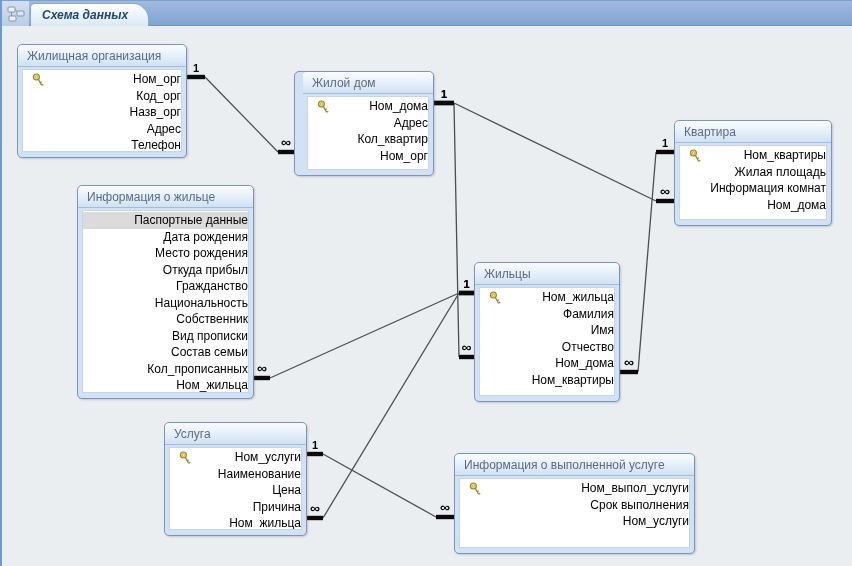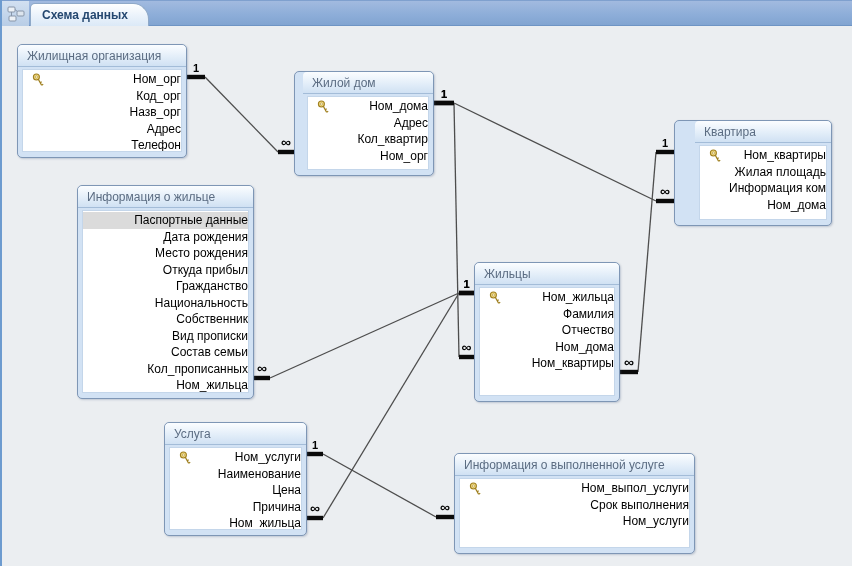--- a/index.html
+++ b/index.html
@@ -27,21 +27,21 @@
     display:flex;align-items:center;justify-content:center;
   }
   .tab{
     position:absolute;left:28px;top:2px;height:23px;
     padding:0 20px 0 11px;
     background:linear-gradient(180deg,#FEFFFF 0%,#ECF3FB 50%,#DBE9F7 100%);
     border:1px solid #8FA9C8;border-bottom:none;
     border-radius:5px 16px 0 0;
     display:flex;align-items:center;
     font-size:12px;font-weight:bold;color:#24476F;
-    box-sizing:border-box;cursor:default;
+    box-sizing:border-box;cursor:default;font-style:italic;
   }
   .canvas{position:absolute;left:0;top:0;right:0;bottom:0;}
   #connectors{position:absolute;left:0;top:0;width:852px;height:566px;z-index:1;}
   .rel-line{stroke:#4D4D4D;stroke-width:1.3;fill:none;}
   .rel-stub{fill:#0A0A0A;}
   .rel-card{fill:#000;font-weight:bold;font-family:"Liberation Sans",sans-serif;}
   .rel-card.one{font-size:11px;}
   .rel-card.many{font-size:14px;}
   .table-box{
     position:absolute;z-index:2;box-sizing:border-box;
@@ -143,21 +143,21 @@
           <div class="field-row"><span class="key-icon"><svg viewBox="0 0 12 14" width="12" height="14">
                 <circle cx="4.4" cy="4" r="3" fill="#EFD77E" stroke="#A08020" stroke-width="1.1"></circle>
                 <circle cx="4.4" cy="4" r="1.1" fill="#FFFDF2" stroke="#A08020" stroke-width="0.5"></circle>
                 <path d="M6.3 6.3 L9.6 12.2 M9.6 12.2 L11.2 11.2 M8.2 9.7 L9.7 8.8" stroke="#A08020" stroke-width="1.3" fill="none"></path>
               </svg></span><span>Ном_дома</span></div>
           <div class="field-row"><span>Адрес</span></div>
           <div class="field-row"><span>Кол_квартир</span></div>
           <div class="field-row"><span>Ном_орг</span></div>
         </div>
       </div>
-      <div class="table-box" style="left: 672px; top: 120px; width: 158px; height: 106px; padding-left: 20px;">
+      <div class="table-box" style="left: 672px; top: 120px; width: 158px; height: 106px;">
         <div class="table-header">
           <span>Квартира</span>
         </div>
         <div class="table-body">
           <div class="field-row"><span class="key-icon"><svg viewBox="0 0 12 14" width="12" height="14">
                 <circle cx="4.4" cy="4" r="3" fill="#EFD77E" stroke="#A08020" stroke-width="1.1"></circle>
                 <circle cx="4.4" cy="4" r="1.1" fill="#FFFDF2" stroke="#A08020" stroke-width="0.5"></circle>
                 <path d="M6.3 6.3 L9.6 12.2 M9.6 12.2 L11.2 11.2 M8.2 9.7 L9.7 8.8" stroke="#A08020" stroke-width="1.3" fill="none"></path>
               </svg></span><span>Ном_квартиры</span></div>
           <div class="field-row"><span>Жилая площадь</span></div>
@@ -187,20 +187,21 @@
         <div class="table-header">
           <span>Жильцы</span>
         </div>
         <div class="table-body">
           <div class="field-row"><span class="key-icon"><svg viewBox="0 0 12 14" width="12" height="14">
                 <circle cx="4.4" cy="4" r="3" fill="#EFD77E" stroke="#A08020" stroke-width="1.1"></circle>
                 <circle cx="4.4" cy="4" r="1.1" fill="#FFFDF2" stroke="#A08020" stroke-width="0.5"></circle>
                 <path d="M6.3 6.3 L9.6 12.2 M9.6 12.2 L11.2 11.2 M8.2 9.7 L9.7 8.8" stroke="#A08020" stroke-width="1.3" fill="none"></path>
               </svg></span><span>Ном_жильца</span></div>
           <div class="field-row"><span>Фамилия</span></div>
+          <div class="field-row"><span>Имя</span></div>
           <div class="field-row"><span>Отчество</span></div>
           <div class="field-row"><span>Ном_дома</span></div>
           <div class="field-row"><span>Ном_квартиры</span></div>
         </div>
       </div>
       <div class="table-box" style="left: 162px; top: 422px; width: 143px; height: 114px;">
         <div class="table-header">
           <span>Услуга</span>
         </div>
         <div class="table-body">

